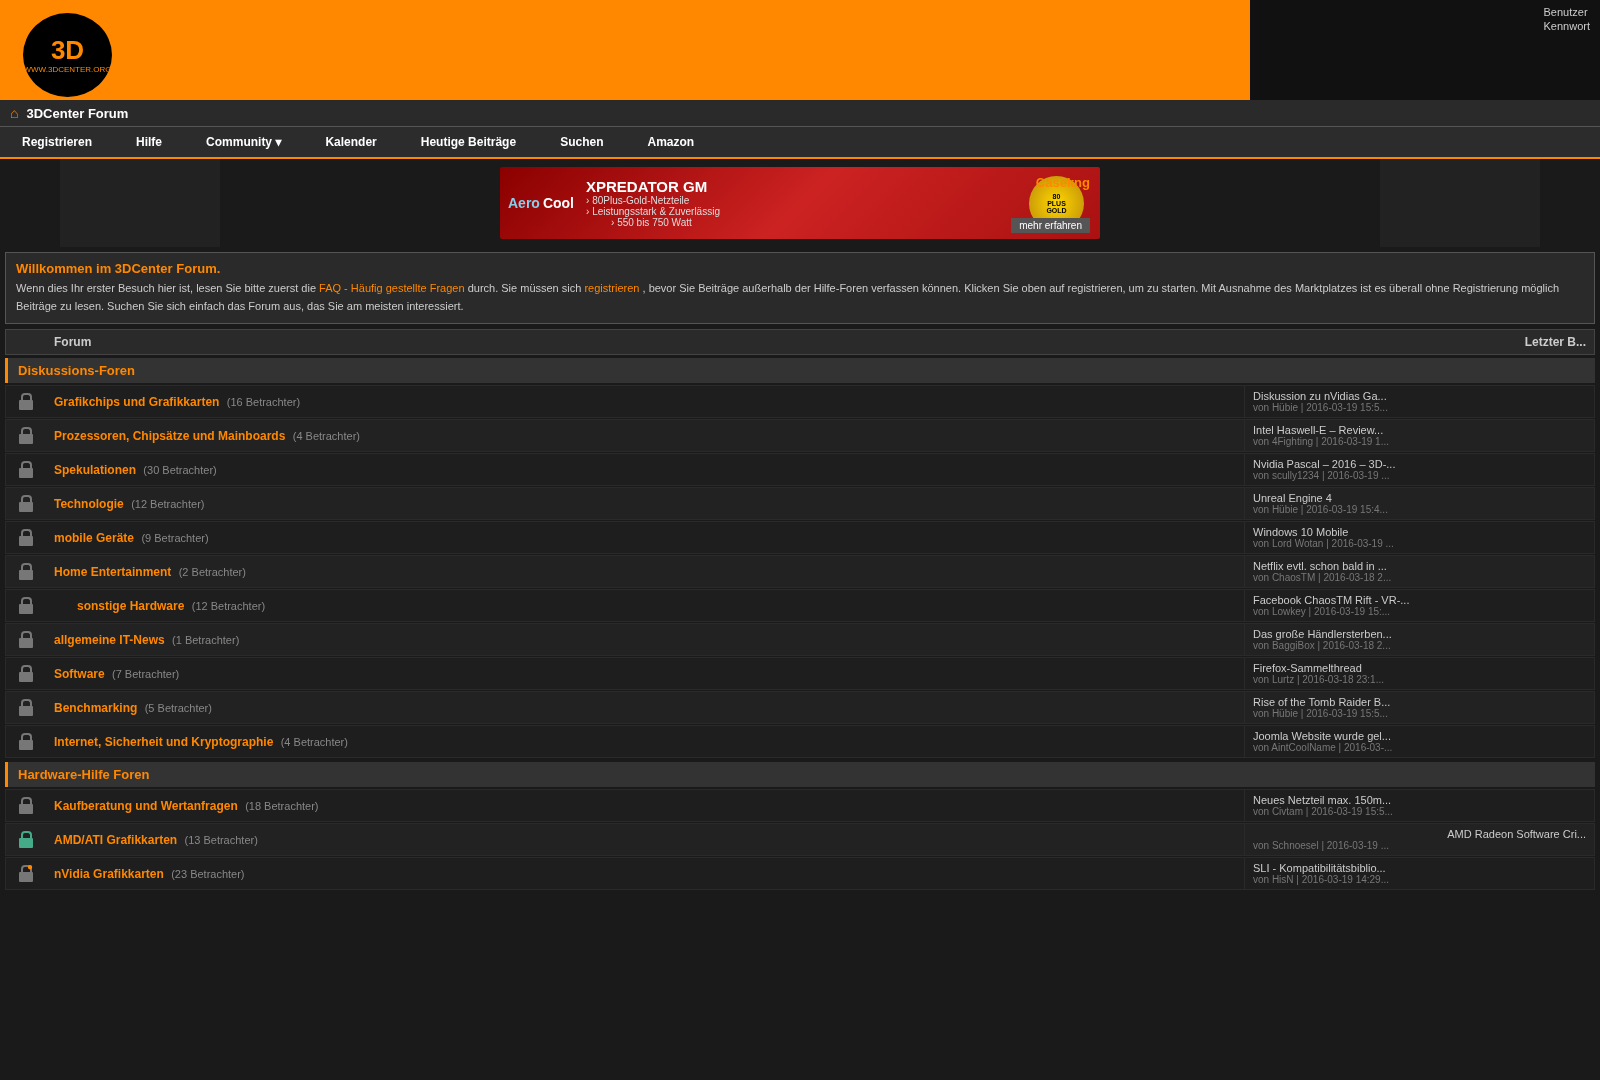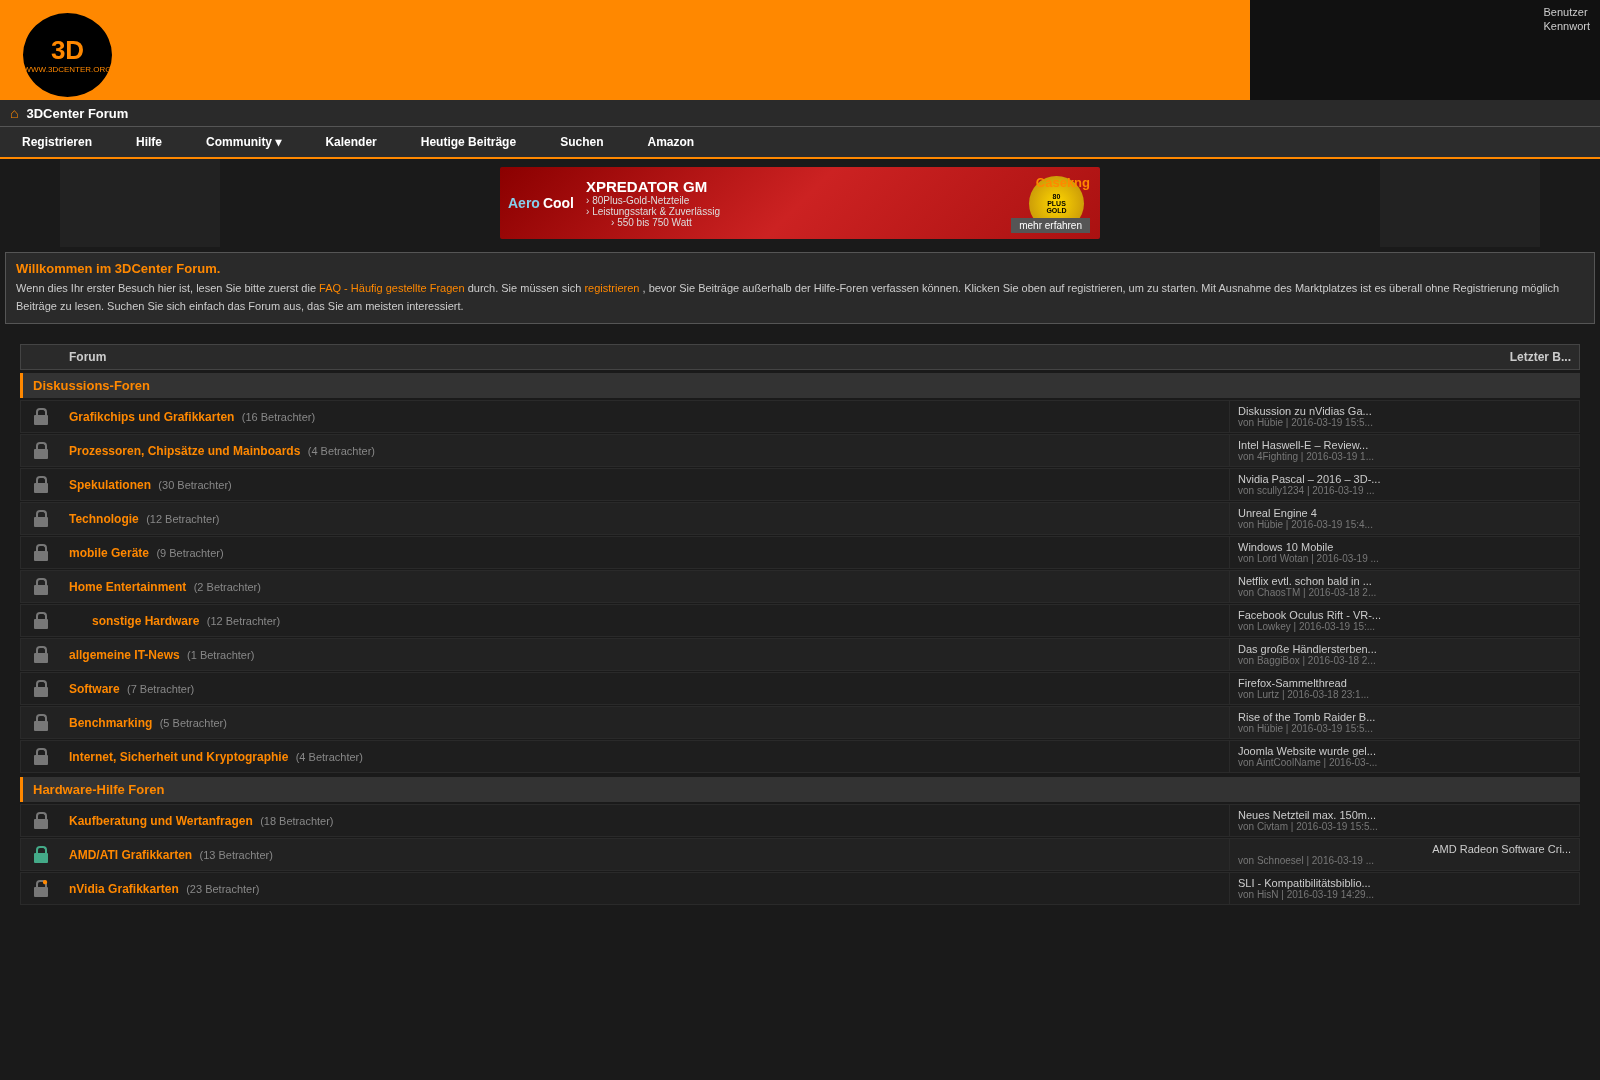--- a/index.html
+++ b/index.html
@@ -72,21 +72,21 @@
   <div style="color:#f80; font-weight:bold; font-size:13px; margin-bottom:4px;">Willkommen im 3DCenter Forum.</div>
   <div style="color:#ccc; font-size:11px; line-height:1.6;">
     <span>Wenn dies Ihr erster Besuch hier ist, lesen Sie bitte zuerst die</span>
     <a style="color:#f80; text-decoration:none;">FAQ - Häufig gestellte Fragen</a>
     <span>durch. Sie müssen sich</span>
     <a style="color:#f80; text-decoration:none;">registrieren</a>
     <span>, bevor Sie Beiträge außerhalb der Hilfe-Foren verfassen können. Klicken Sie oben auf registrieren, um zu starten. Mit Ausnahme des Marktplatzes ist es überall ohne Registrierung möglich Beiträge zu lesen. Suchen Sie sich einfach das Forum aus, das Sie am meisten interessiert.</span>
   </div>
 </div>
 
-<div style="margin:20px;">
+<div style="margin:5px;">
 
   <div style="background:#2a2a2a; display:flex; border:1px solid #444; margin-bottom:3px;">
     <div style="width:40px;"></div>
     <div style="flex:1; padding:5px 8px; color:#ccc; font-weight:bold; font-size:12px;">Forum</div>
     <div style="width:350px; padding:5px 8px; color:#ccc; font-weight:bold; font-size:12px; text-align:right;">Letzter B...</div>
   </div>
 
   <div style="background:#333; padding:5px 10px; color:#f80; font-weight:bold; font-size:13px; border-left:3px solid #f80; margin-bottom:2px;">Diskussions-Foren</div>
 
   <div style="background:#1e1e1e; border:1px solid #2a2a2a; display:flex; align-items:center; margin-bottom:1px; min-height:32px;">
@@ -196,21 +196,21 @@
       <div style="display:flex; flex-direction:column; align-items:center;">
           <div style="width:11px; height:7px; border:2px solid #777; border-bottom:none; border-radius:4px 4px 0 0;"></div>
           <div style="width:14px; height:10px; background:#777; border-radius:1px;"></div>
         </div>
     </div>
     <div style="flex:1; padding:4px 8px;">
       <a style="color:#f80; font-weight:bold; font-size:12px; cursor:pointer; text-decoration:none;">sonstige Hardware</a>
       <span style="color:#888; font-size:11px; margin-left:4px;">(12 Betrachter)</span>
     </div>
     <div style="width:350px; padding:4px 8px; border-left:1px solid #2a2a2a;">
-      <div style="color:#ccc; font-size:11px; cursor:pointer;">Facebook Oculus Rift - VR-...</div>
+      <div style="color:#ccc; font-size:11px; cursor:pointer;">Facebook ChaosTM Rift - VR-...</div>
       <div style="color:#777; font-size:10px;">von Lowkey | 2016-03-19 15:...</div>
     </div>
   </div>
 
   <div style="background:#222; border:1px solid #2a2a2a; display:flex; align-items:center; margin-bottom:1px; min-height:32px;">
     <div style="width:40px; display:flex; align-items:center; justify-content:center; flex-shrink:0;">
       <div style="display:flex; flex-direction:column; align-items:center;">
           <div style="width:11px; height:7px; border:2px solid #777; border-bottom:none; border-radius:4px 4px 0 0;"></div>
           <div style="width:14px; height:10px; background:#777; border-radius:1px;"></div>
         </div>

